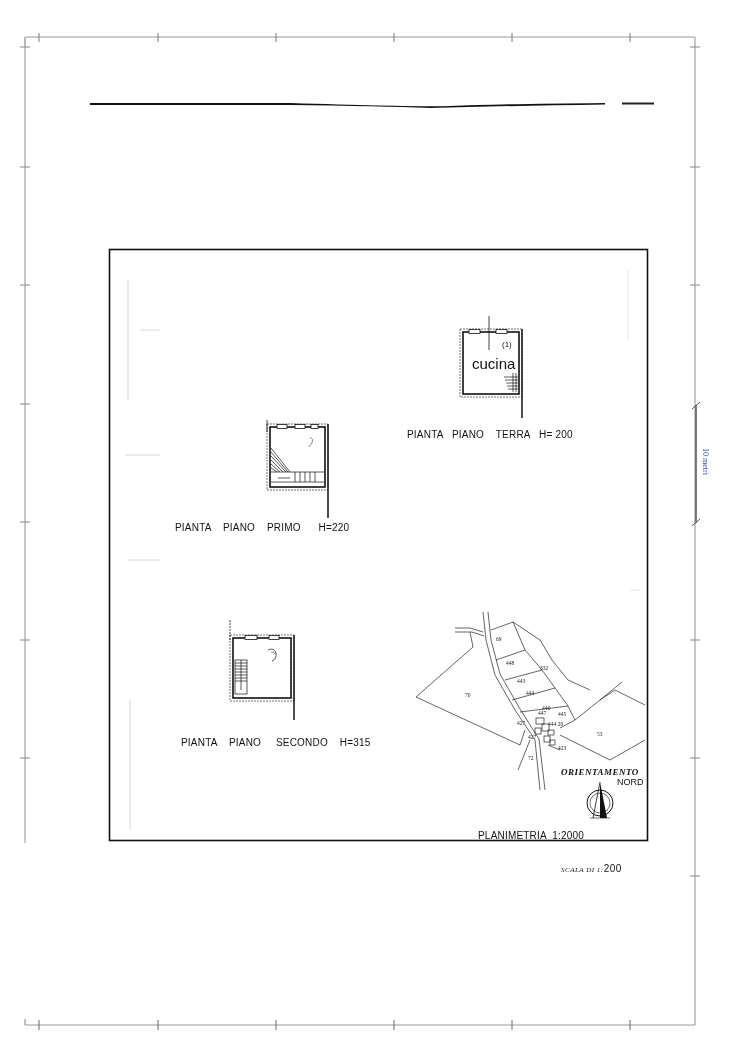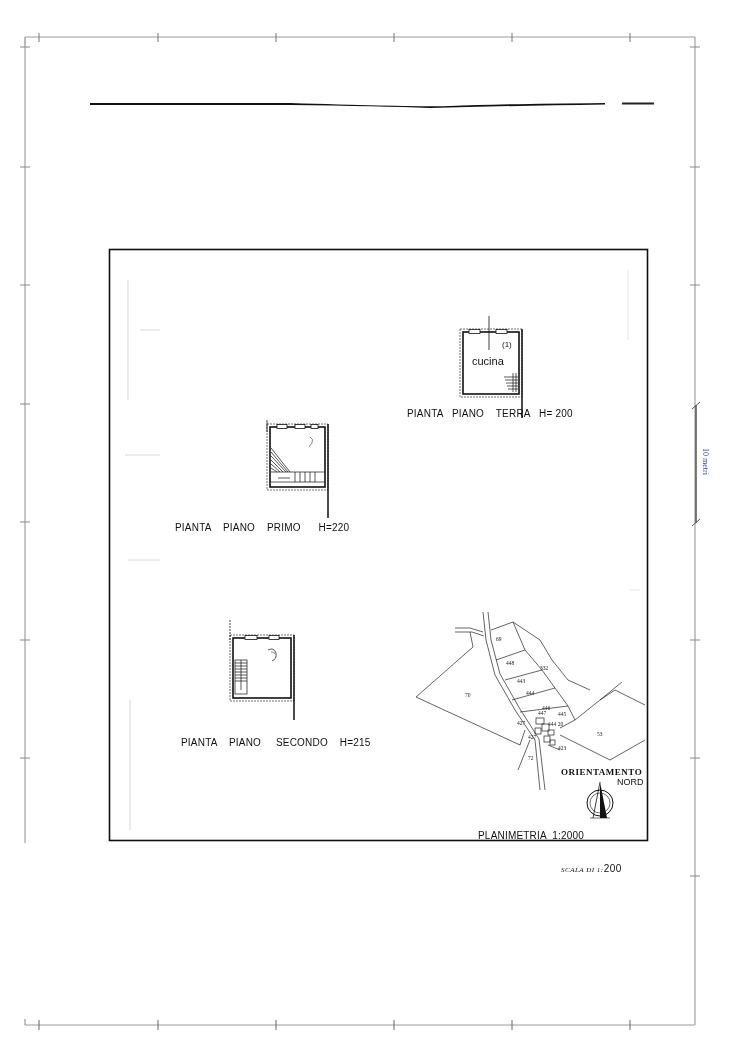--- a/index.html
+++ b/index.html
@@ -1,21 +1,21 @@
 <!DOCTYPE html>
 <html><head>
   <meta charset="utf-8">
   <style>
     html, body { margin: 0; padding: 0; background: #ffffff; }
     body { width: 742px; height: 1050px; position: relative; overflow: hidden; font-family: "Liberation Sans", sans-serif; }
     svg.full { position: absolute; left: 0; top: 0; width: 742px; height: 1050px; }
     .label { position: absolute; font-family: "Liberation Sans", sans-serif; font-size: 10px; color: #111; letter-spacing: 0.2px; white-space: pre; }
-    .room-label { position: absolute; font-family: "Liberation Sans", sans-serif; font-size: 11px; color: #111; }
+    .room-label { position: absolute; font-family: "Liberation Sans", sans-serif; font-size: 15px; color: #111; }
     .parcel { position: absolute; font-family: "Liberation Serif", serif; font-size: 5.5px; color: #222; }
-    .orient { position: absolute; font-family: "Liberation Serif", serif; font-weight: bold; font-size: 9px; color: #111; letter-spacing: 0.5px; }
+    .orient { position: absolute; font-family: "Liberation Serif", serif; font-style: italic; font-weight: bold; font-size: 9px; color: #111; letter-spacing: 0.5px; }
     .nord { position: absolute; font-family: "Liberation Sans", sans-serif; font-size: 9px; color: #111; }
     .scala { position: absolute; font-family: "Liberation Serif", serif; font-style: italic; font-size: 7px; color: #111; letter-spacing: 0.5px; margin-top: 37px; }
     .scala-num { font-style: normal; font-family: "Liberation Sans", sans-serif; font-size: 10px; }
     .side-measure { position: absolute; font-family: "Liberation Serif", serif; font-size: 8px; color: #3344aa; transform: rotate(90deg); transform-origin: left top; }
   </style>
 </head>
 <body>
 
 <svg class="full" viewBox="0 0 742 1050">
 
@@ -104,21 +104,21 @@
       <line x1="506" y1="383" x2="518" y2="383"></line>
       <line x1="507" y1="386" x2="518" y2="386"></line>
       <line x1="508" y1="389" x2="518" y2="389"></line>
       <line x1="513" y1="373" x2="513" y2="392"></line>
       <line x1="516" y1="373" x2="516" y2="392"></line>
     </g>
   </g>
 </svg>
 <div class="room-label" style="left:472px; top:355px;">cucina</div>
 <div class="room-label" style="left:502px; top:340px; font-size:8px;">(1)</div>
-<div class="label" style="left:407px; top:408px;">PIANTA   PIANO    TERRA   H= 200</div>
+<div class="label" style="left:407px; top:429px;">PIANTA   PIANO    TERRA   H= 200</div>
 
 <svg class="full" viewBox="0 0 742 1050">
   <g stroke="#111" fill="none">
     <rect x="270" y="427" width="55" height="60" stroke-width="1.6"></rect>
     <rect x="267" y="424" width="61" height="66" stroke-width="0.6" stroke-dasharray="2,1"></rect>
     <line x1="328" y1="424" x2="328" y2="518" stroke-width="1.5"></line>
     <line x1="267" y1="420" x2="267" y2="432" stroke-width="0.8"></line>
     <rect x="277" y="424.5" width="10" height="4" fill="#fff" stroke-width="0.8"></rect>
     <rect x="295" y="424.5" width="10" height="4" fill="#fff" stroke-width="0.8"></rect>
     <rect x="311" y="424.5" width="7" height="4" fill="#fff" stroke-width="0.8"></rect>
@@ -161,21 +161,21 @@
       <line x1="235" y1="672" x2="247" y2="672"></line>
       <line x1="235" y1="675" x2="247" y2="675"></line>
       <line x1="235" y1="678" x2="247" y2="678"></line>
       <line x1="235" y1="681" x2="247" y2="681"></line>
       <line x1="241" y1="660" x2="241" y2="690"></line>
     </g>
     <path d="M268,650 q6,-3 8,3 q1,6 -4,8" stroke-width="0.7"></path>
     <path d="M271,652 q3,-1 4,2" stroke-width="0.5"></path>
   </g>
 </svg>
-<div class="label" style="left:181px; top:737px;">PIANTA    PIANO     SECONDO    H=215</div>
+<div class="label" style="left:181px; top:737px;">PIANTA    PIANO     SECONDO    H=315</div>
 
 <svg class="full" viewBox="0 0 742 1050">
   <g stroke="#222" fill="none" stroke-width="0.7">
 
     <path d="M483,612 L486,640 L495,675 L515,710 L535,740 L540,790"></path>
     <path d="M488,612 L491,640 L500,674 L520,709 L539,739 L545,790"></path>
 
     <path d="M455,628 L470,628 L483,632"></path>
     <path d="M455,632 L472,632 L484,636"></path>
 

